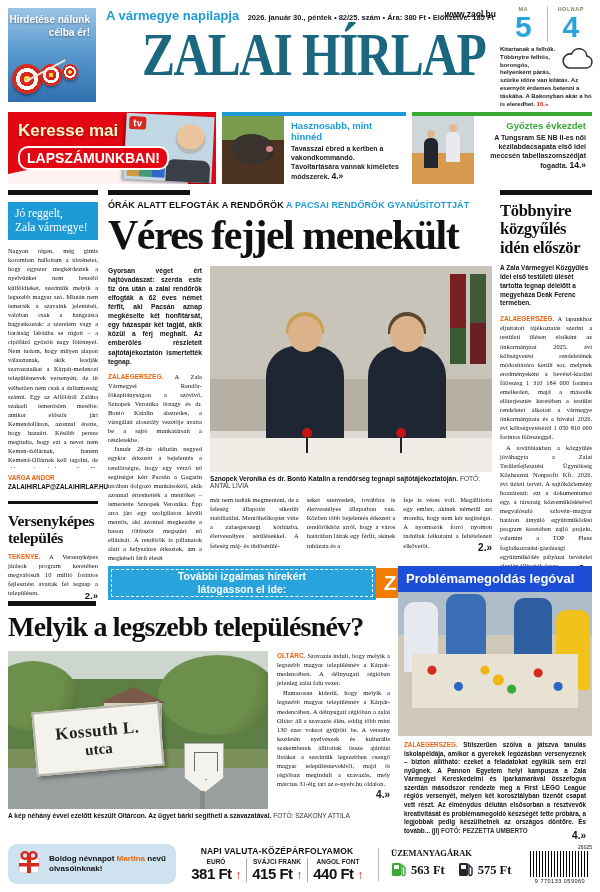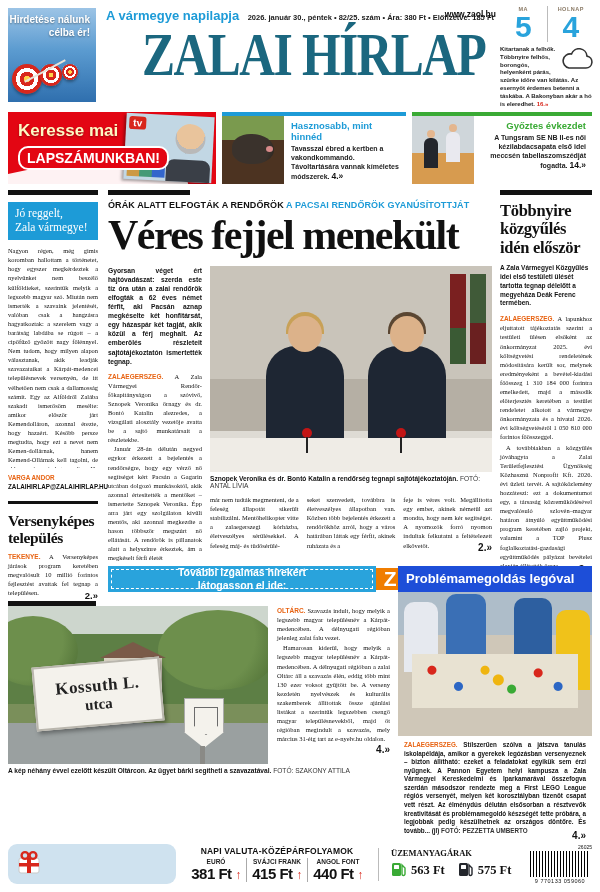--- a/index.html
+++ b/index.html
@@ -105,21 +105,21 @@
   .conf-table{ position:absolute; left:0; right:0; bottom:0; height:34px; background:#efece6; }
   .mic{ position:absolute; bottom:34px; width:10px; height:10px; border-radius:50%; background:#c21515; }
   .mic:after{ content:""; position:absolute; left:4px; top:9px; width:2px; height:16px; background:#222; }
   .caption{ font-family:"Liberation Sans","DejaVu Sans",sans-serif; font-size:6.6px; font-weight:bold;
             margin:3px 0 6px; color:#111; }
   .caption .credit{ font-weight:normal; color:#333; }
   .story-cols{ display:flex; gap:8px; font-size:6.5px; line-height:1.4; text-align:justify; }
   .story-cols > div{ flex:1; }
 
   
-  .zaol{ position:absolute; left:108px; top:566px; width:380px; height:26px; display:flex; cursor:pointer; }
+  .zaol{ position:absolute; left:108px; top:566px; width:380px; height:34px; display:flex; cursor:pointer; }
   .zaol-left{ flex:1; background:#29a3dc; position:relative; display:flex; align-items:center; justify-content:center; }
   .zaol-left .dash{ position:absolute; inset:3px; border:1px dashed #fff; }
   .zaol-text{ color:#fff; font-weight:bold; font-size:10.5px; line-height:1.2; text-align:center; position:relative; }
   .zaol-logo{ width:120px; flex:none; background:#f07d00; border-radius:8px; margin-left:-8px; display:flex;
               align-items:center; justify-content:center; color:#fff; font-size:21px; box-shadow:0 0 0 2px #fff inset; }
   .zaol-logo b{ font-weight:bold; letter-spacing:.5px; }
   .zaol-logo span{ font-weight:normal; }
 
   
   .right-col{ position:absolute; left:500px; top:190px; width:92px; }
@@ -389,20 +389,21 @@
     <div class="lego-caption">
       <span class="leadin">ZALAEGERSZEG.</span>
       <span>Stílszerűen szólva a játszva tanulás iskolapéldája, amikor a gyerekek legózásban versenyeznek – bizton állítható: ezeket a feladatokat egyikük sem érzi nyűgnek. A Pannon Egyetem helyi kampusza a Zala Vármegyei Kereskedelmi és Iparkamarával összefogva szerdán másodszor rendezte meg a First LEGO League régiós versenyét, melyen két korosztályban tizenöt csapat vett részt. Az élménydús délután elsősorban a résztvevők kreativitását és problémamegoldó készségét tette próbára, a legjobbak pedig készülhetnek az országos döntőre. És tovább... (jl)</span>
       <span class="credit">FOTÓ: PEZZETTA UMBERTO</span>
       <span class="pgref">4.»</span>
     </div>
   </div>
 
   <div class="village">
     <div class="bar"></div>
+    <h2 class="vil-headline">Melyik a legszebb településnév?</h2>
     <div class="vil-row">
       <div class="vil-photo">
         <div class="tree" style="left:-20px; top:10px; width:90px; height:70px;"></div>
         <div class="tree" style="left:150px; top:4px; width:120px; height:80px;"></div>
         <div class="house"></div>
         <div class="street-sign">
           <div class="l1">Kossuth L.</div>
           <div class="l2">utca</div>
         </div>
         <div class="shield-sign"></div>
@@ -425,20 +426,25 @@
     <div class="nameday">
       <span>
         <svg width="26" height="26" viewBox="0 0 26 26">
           <rect x="3" y="9" width="20" height="15" rx="2" fill="#fff" stroke="#c9c9c9"></rect>
           <rect x="11" y="9" width="4" height="15" fill="#d8271c"></rect>
           <rect x="3" y="14" width="20" height="3.5" fill="#d8271c"></rect>
           <circle cx="9" cy="6.5" r="3.4" fill="none" stroke="#d8271c" stroke-width="2.4"></circle>
           <circle cx="17" cy="6.5" r="3.4" fill="none" stroke="#d8271c" stroke-width="2.4"></circle>
         </svg>
       </span>
+      <div class="nameday-text">
+        <span>Boldog névnapot</span>
+        <span class="name">Martina</span>
+        <span>nevű olvasóinknak!</span>
+      </div>
     </div>
 
     <div class="currency">
       <div class="currency-title">NAPI VALUTA-KÖZÉPÁRFOLYAMOK</div>
       <div class="currency-cols">
         <div class="currency-col">
           <div class="cur-label">EURÓ</div>
           <div class="cur-value"><span>381 Ft</span>
             <span class="up">↑</span></div>
         </div>

